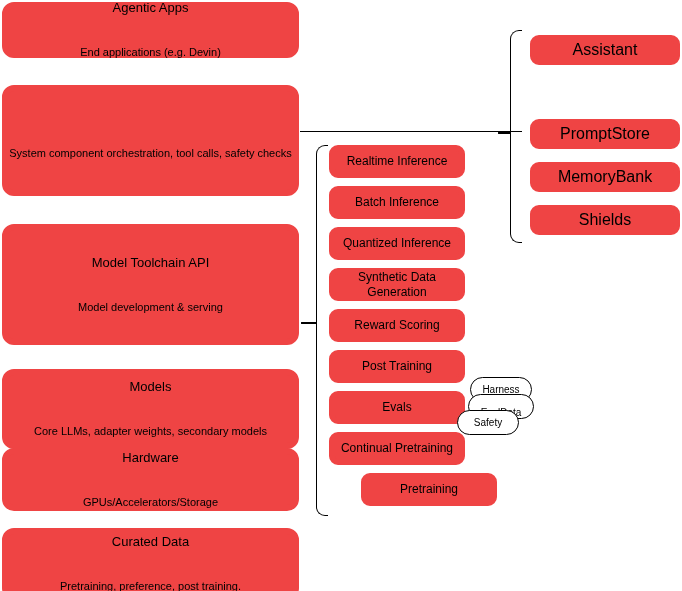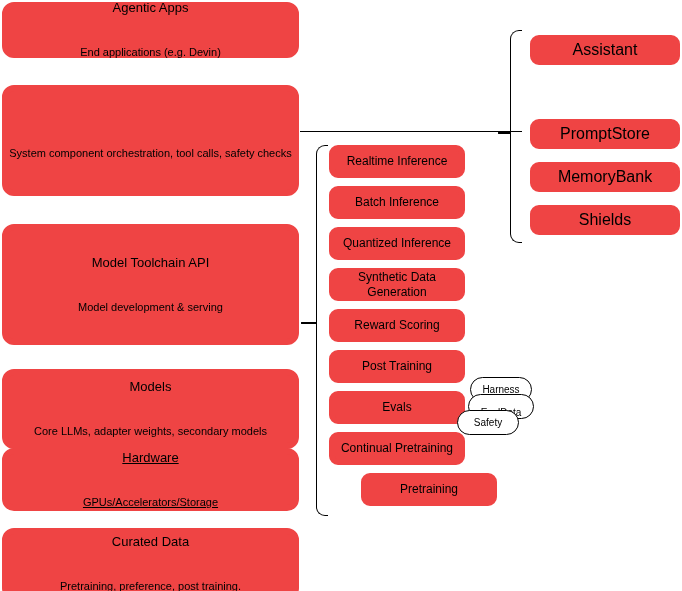--- a/index.html
+++ b/index.html
@@ -124,21 +124,21 @@
   <div class="node layer" style="top:224px;height:121px;">
     <div class="title">Model Toolchain API</div>
     <div class="subtitle">Model development &amp; serving</div>
   </div>
 
   <div class="node layer" style="top:369px;height:80px;">
     <div class="title">Models</div>
     <div class="subtitle">Core LLMs, adapter weights, secondary models</div>
   </div>
 
-  <div class="node layer" style="top:448px;height:63px;text-decoration:underline;">
+  <div class="node layer" style="top:448px;height:63px;">
     <div class="title">Hardware</div>
     <div class="subtitle">GPUs/Accelerators/Storage</div>
   </div>
 
   <div class="node layer" style="top:528px;height:72px;">
     <div class="title">Curated Data</div>
     <div class="subtitle">Pretraining, preference, post training.</div>
   </div>
 
   <div class="conn hline" style="left:300px;top:131px;width:222px;"></div>

